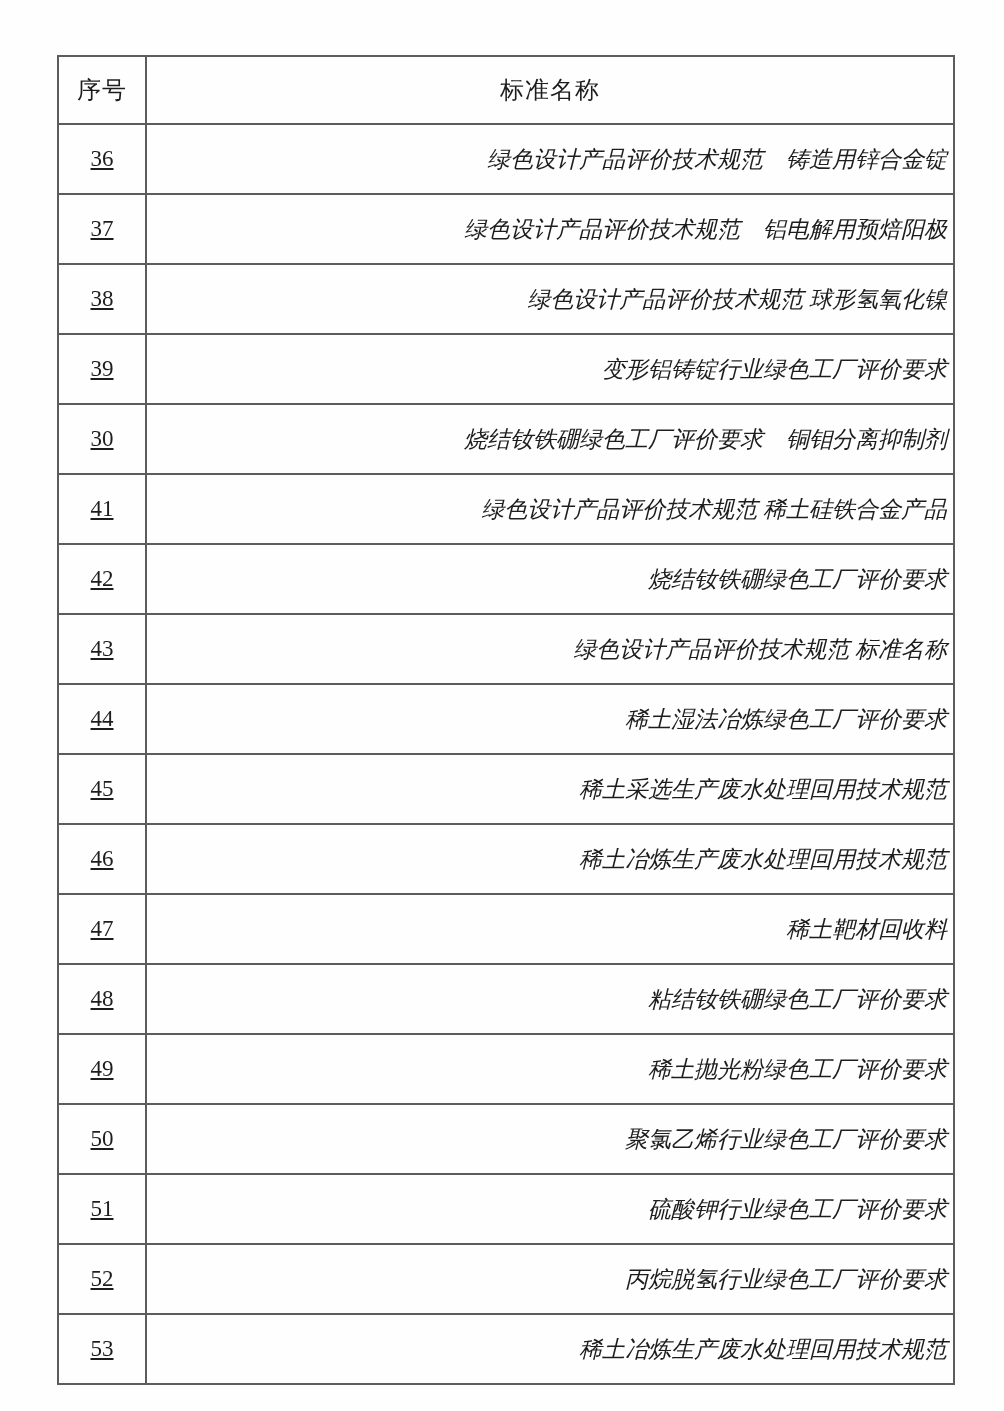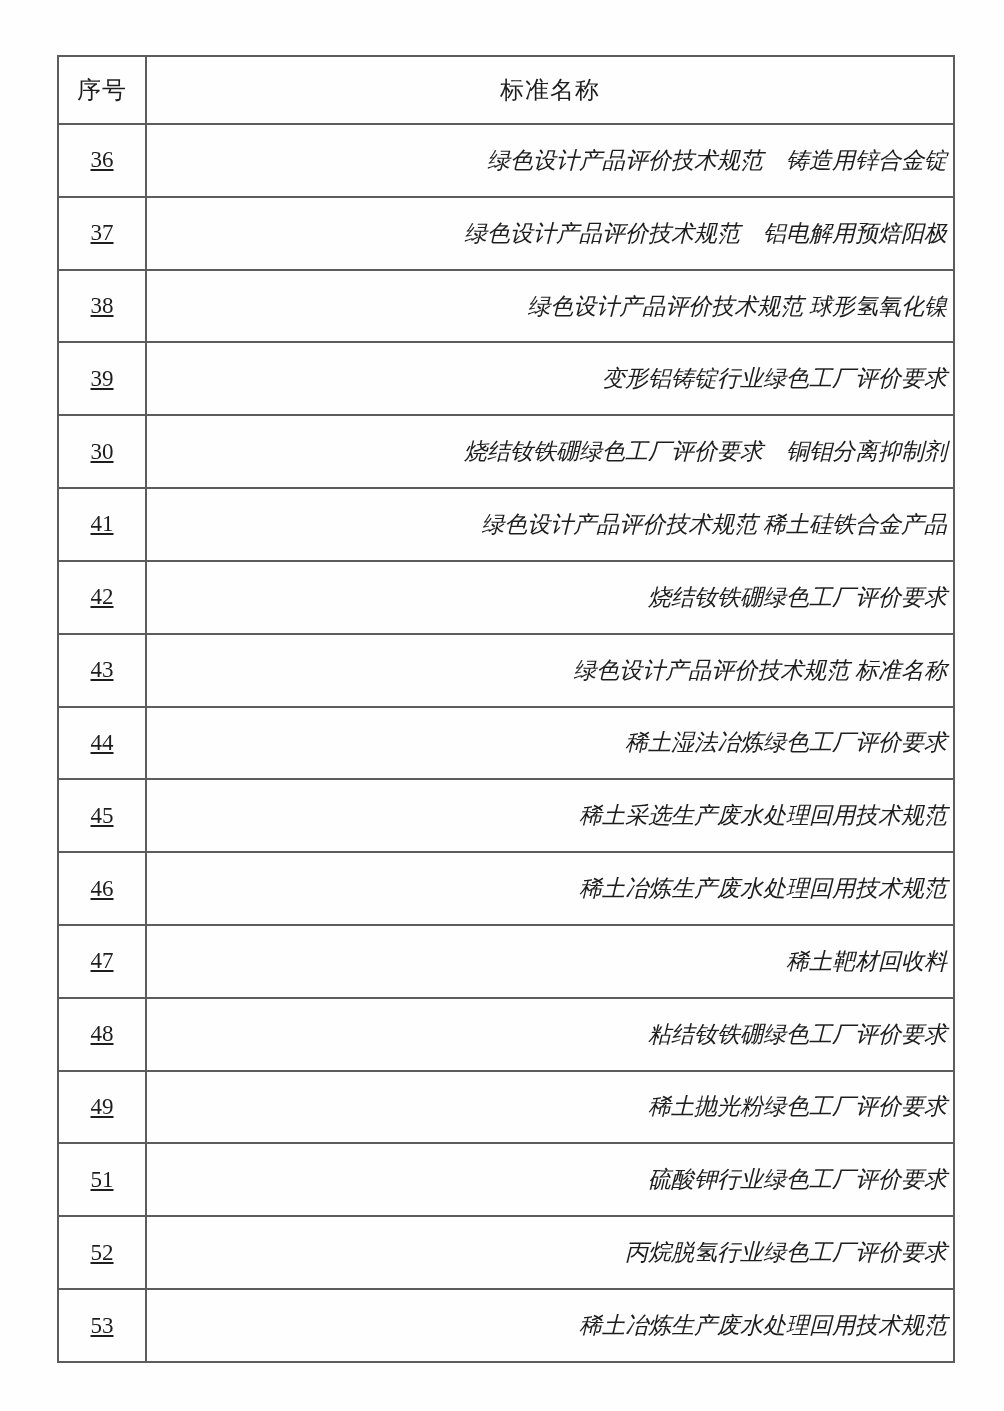--- a/index.html
+++ b/index.html
@@ -130,20 +130,24 @@
         </tr>
         <tr>
           <td class="cell-index">48</td>
           <td class="cell-name">粘结钕铁硼绿色工厂评价要求</td>
         </tr>
         <tr>
           <td class="cell-index">49</td>
           <td class="cell-name">稀土抛光粉绿色工厂评价要求</td>
         </tr>
         <tr>
+          <td class="cell-index">50</td>
+          <td class="cell-name">聚氯乙烯行业绿色工厂评价要求</td>
+        </tr>
+        <tr>
           <td class="cell-index">51</td>
           <td class="cell-name">硫酸钾行业绿色工厂评价要求</td>
         </tr>
         <tr>
           <td class="cell-index">52</td>
           <td class="cell-name">丙烷脱氢行业绿色工厂评价要求</td>
         </tr>
         <tr>
           <td class="cell-index">53</td>
           <td class="cell-name">稀土冶炼生产废水处理回用技术规范</td>

